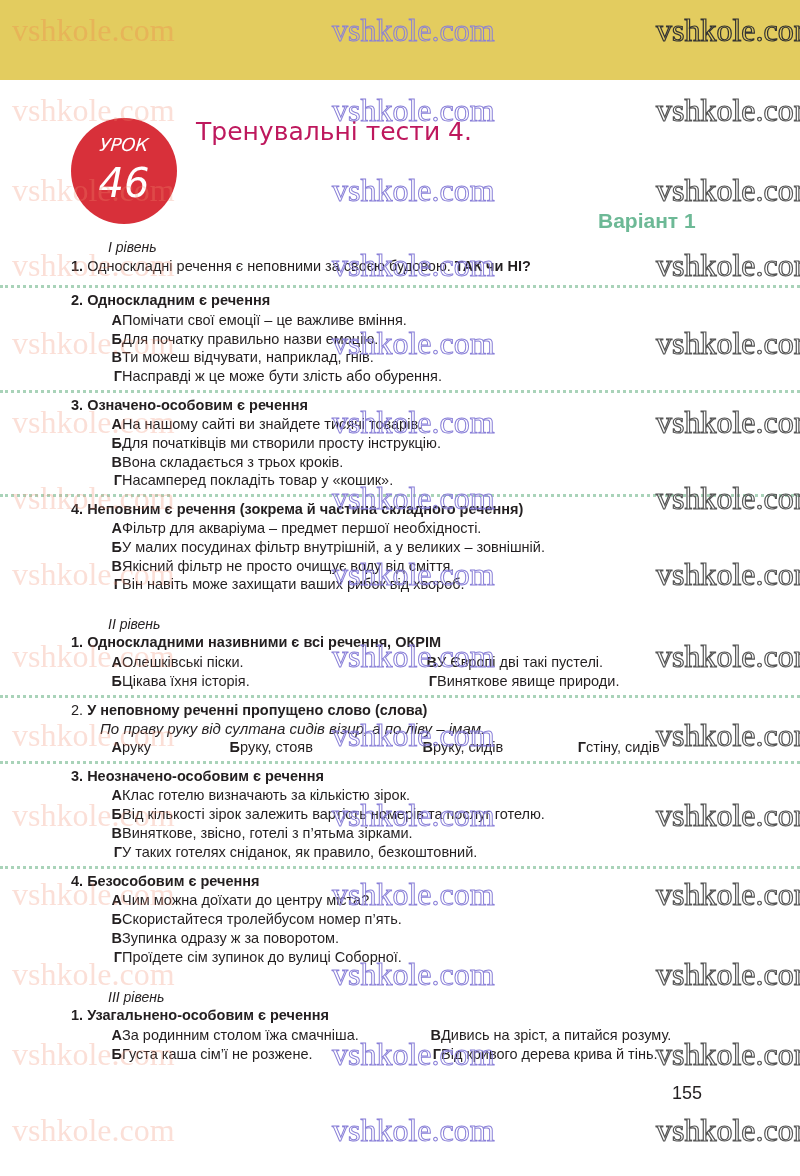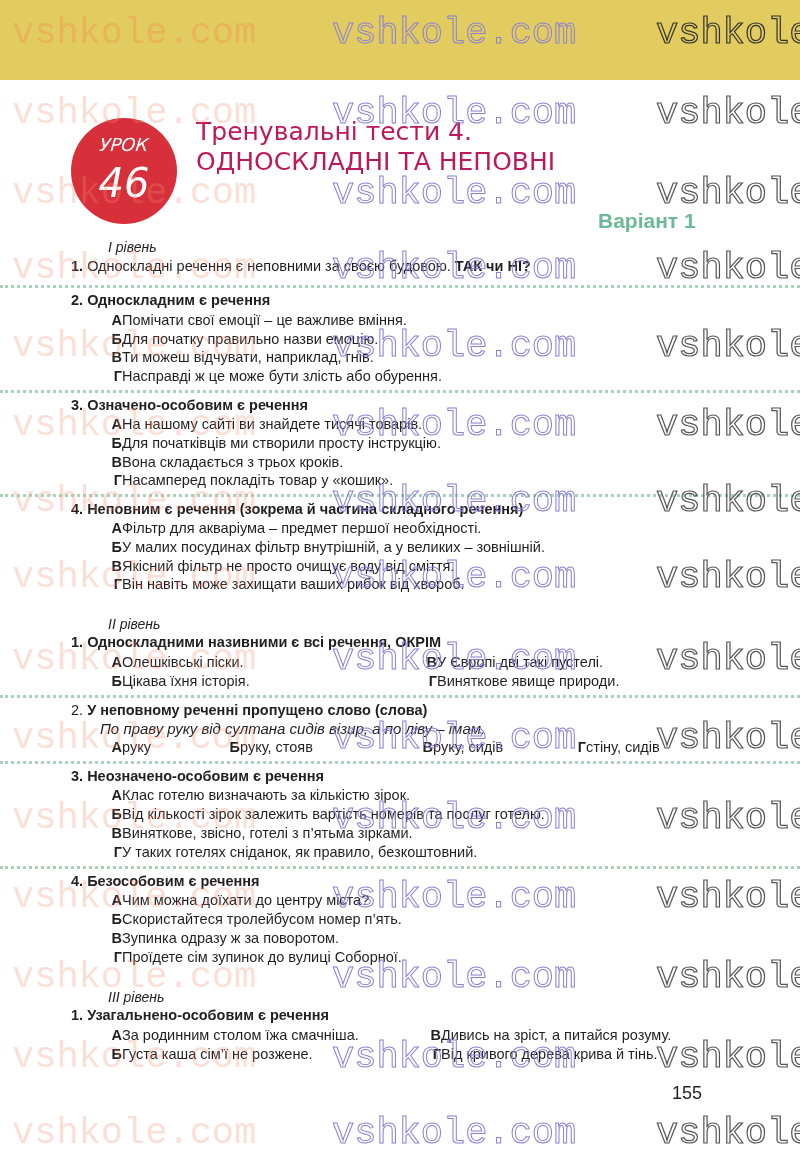--- a/index.html
+++ b/index.html
@@ -26,39 +26,38 @@
   .q.light .num { font-weight: bold; }
   .q.light .stem-bold { font-weight: bold; }
   .opt { position: absolute; font-size: 14.5px; white-space: nowrap; color: #231f20; text-align: right; }
   .opt .l { display: inline-block; width: 22px; font-weight: bold; }
   .example { position: absolute; font-size: 15px; font-style: italic; white-space: nowrap; }
 
   .dots { position: absolute; left: 0; width: 800px; height: 0; border-top: 3px dotted #a9d3b9; }
 
   .page-num { position: absolute; left: 672px; top: 1083px; font-size: 18px; color: #231f20; }
 
-  .wm { position: absolute; font-family: Liberation Mono, monospace; font-size: 37px; letter-spacing: 0px; white-space: nowrap; pointer-events: none; }
+  .wm { position: absolute; font-family: Liberation Serif, serif; font-size: 32px; letter-spacing: 0px; white-space: nowrap; pointer-events: none; }
   .wm.red { color: rgba(240,140,110,0.28); }
   .wm.blue { color: transparent; -webkit-text-stroke: 1px #8a80d8; }
   .wm.gray { color: transparent; -webkit-text-stroke: 1.2px #555; }
   .wm.red.top { color: rgba(235,150,80,0.45); }
   .wm.gray.top { -webkit-text-stroke: 1.2px #333; }
 </style>
 </head>
 <body>
 
 <div class="top-bar"></div>
 
 <div class="lesson-badge">
   <div class="word">УРОК</div>
   <div class="num">46</div>
 </div>
 <div class="title">
   <div>Тренувальні тести 4.</div>
-  <div>ОДНОСКЛАДНІ ТА НЕПОВНІ</div>
 </div>
 <div class="variant">Варіант 1</div>
 
 <div class="level" style="left:108px; top:239px;">I рівень</div>
 
 <div class="q light" style="left:71px; top:258px;">
   <span class="num">1.</span>
   <span>Односкладні речення є неповними за своєю будовою.</span>
   <span class="stem-bold">ТАК чи НІ?</span>
 </div>

